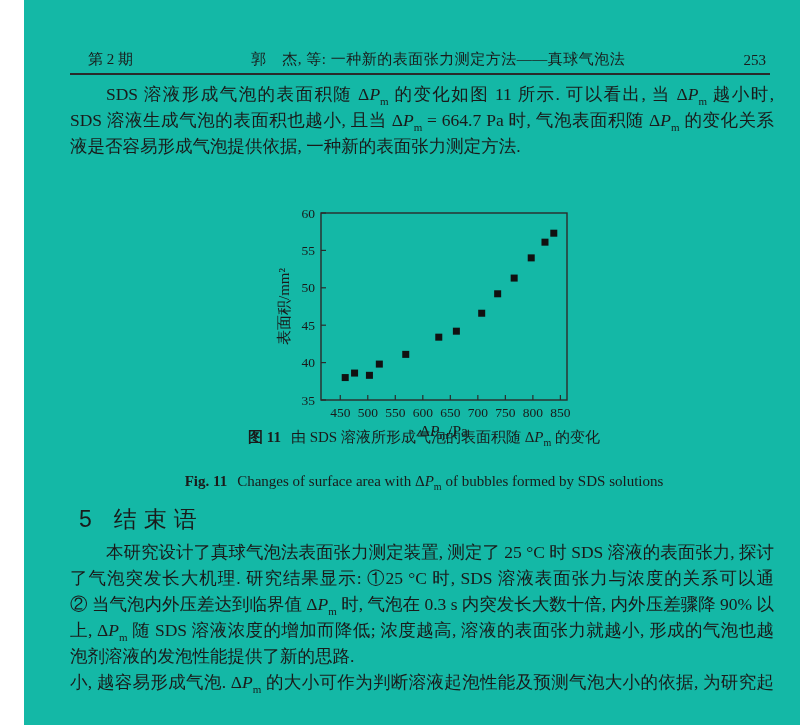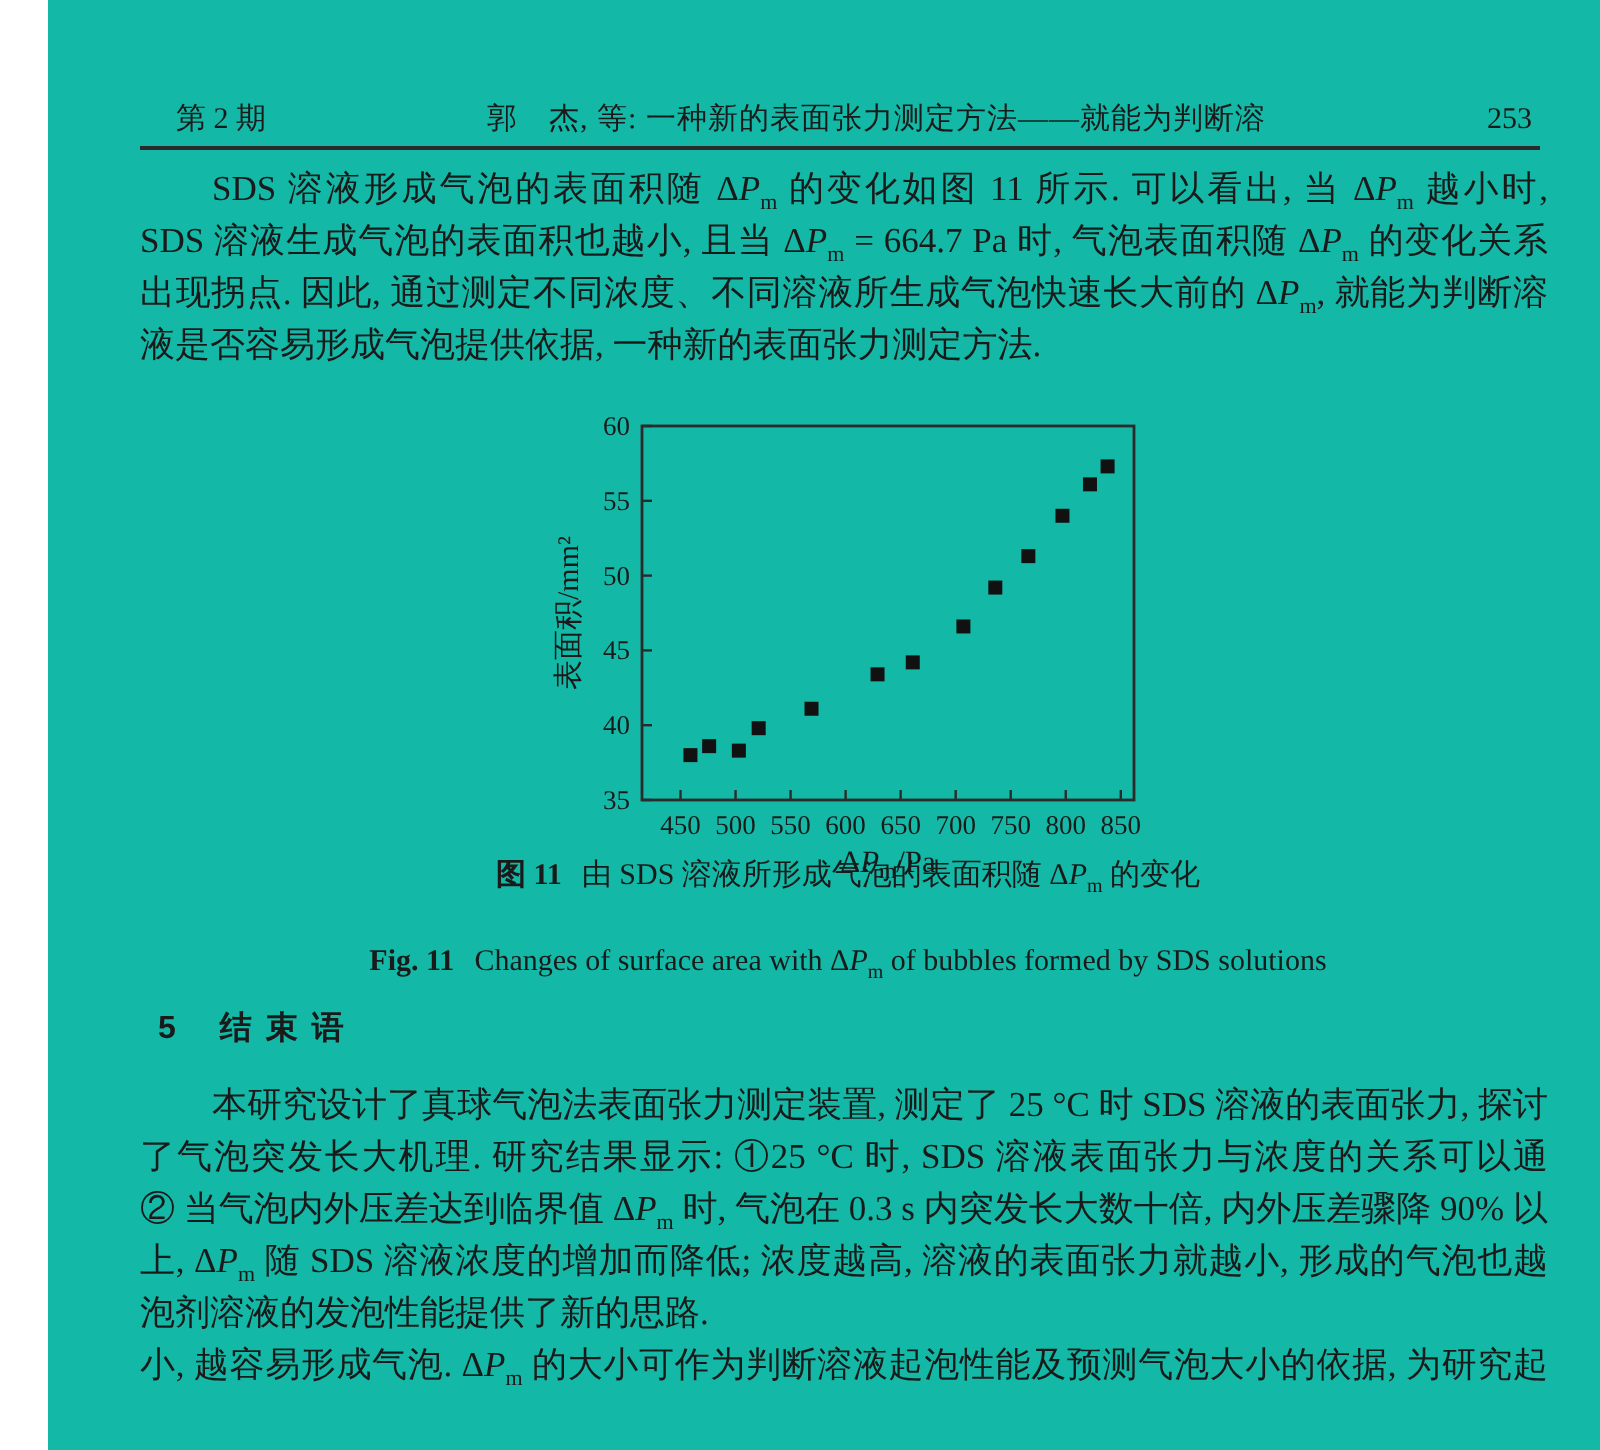--- a/index.html
+++ b/index.html
@@ -28,41 +28,40 @@
   
   .figure-chart{position:absolute;left:250px;top:205px;width:320px;height:235px;}
   .figure-chart svg text{font-family:"Liberation Serif","DejaVu Serif",serif;}
   .caption{position:absolute;left:0;width:800px;text-align:center;font-size:15px;}
   .caption sub{font-size:10px;}
   #caption-cn{top:428px;}
   #caption-en{top:473px;}
   .caption .cap-label{font-weight:bold;margin-right:10px;}
   
   .section-heading{
-    position:absolute;left:55px;top:504px;font-size:16px;font-weight:bold;
+    position:absolute;left:55px;top:504px;font-size:23px;font-weight:normal;
     font-family:"Liberation Sans","DejaVu Sans",sans-serif;
   }
   .section-heading .sec-no{margin-right:22px;}
   .section-heading .sec-title{letter-spacing:7px;}
 </style>
 </head>
 <body>
 
 <div class="page">
 
   <div class="header">
     <span class="issue">第 2 期</span>
-    <span class="running-title">郭　杰, 等: 一种新的表面张力测定方法——就能为判断溶</span>
+    <span class="running-title">郭　杰, 等: 一种新的表面张力测定方法——真球气泡法</span>
     <span class="page-no">253</span>
   </div>
 
   <div class="para" id="para1">
     <div class="line indent">SDS 溶液形成气泡的表面积随 Δ<i>P</i><sub>m</sub> 的变化如图 11 所示. 可以看出, 当 Δ<i>P</i><sub>m</sub> 越小时,</div>
     <div class="line">SDS 溶液生成气泡的表面积也越小, 且当 Δ<i>P</i><sub>m</sub> = 664.7 Pa 时, 气泡表面积随 Δ<i>P</i><sub>m</sub> 的变化关系</div>
-    <div class="line">出现拐点. 因此, 通过测定不同浓度、不同溶液所生成气泡快速长大前的 Δ<i>P</i><sub>m</sub>, 就能为判断溶</div>
     <div class="line last">液是否容易形成气泡提供依据, 一种新的表面张力测定方法.</div>
   </div>
 
   <div class="figure-chart"><svg width="320" height="235" viewBox="0 0 320 235">
         <rect x="47" y="8" width="246" height="187" fill="none" stroke="#2b2b2b" stroke-width="1.4"></rect>
         <line x1="66.26174496644296" y1="195" x2="66.26174496644296" y2="190" stroke="#2b2b2b" stroke-width="1.2"></line>
         <text x="66.26174496644296" y="212" text-anchor="middle" font-size="13.5" fill="#1a1a1a">450</text>
         <line x1="93.7785234899329" y1="195" x2="93.7785234899329" y2="190" stroke="#2b2b2b" stroke-width="1.2"></line>
         <text x="93.7785234899329" y="212" text-anchor="middle" font-size="13.5" fill="#1a1a1a">500</text>
         <line x1="121.29530201342283" y1="195" x2="121.29530201342283" y2="190" stroke="#2b2b2b" stroke-width="1.2"></line>

